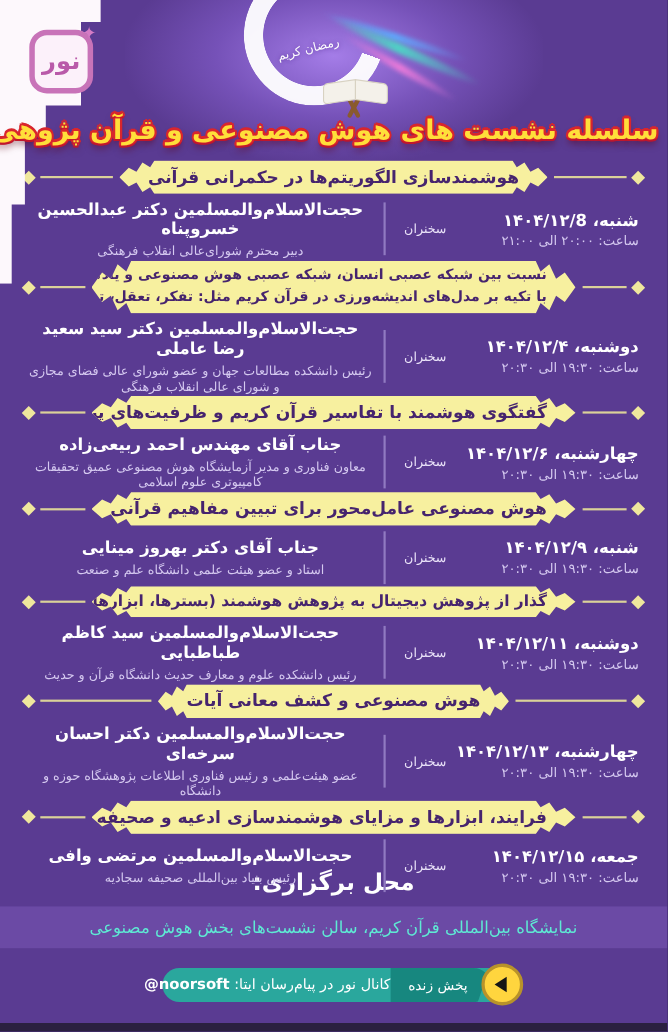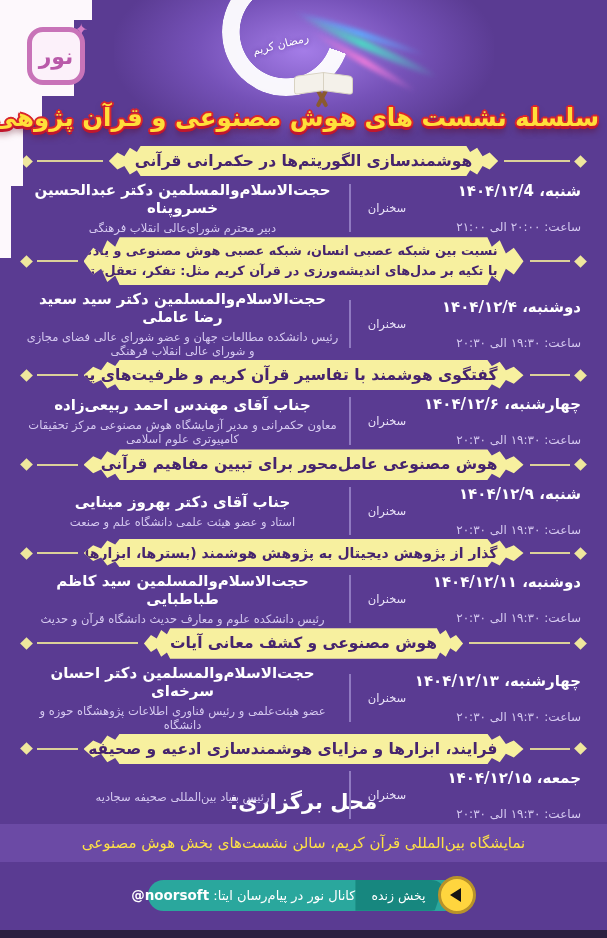--- a/index.html
+++ b/index.html
@@ -71,30 +71,30 @@
   .pill{
     background:#f7f09f; color:#46246e; padding:4px 26px; max-width:440px;
     clip-path:polygon(0% 50%,2.2% 22%,4% 34%,5.4% 6%,7.2% 20%,8.2% 0%,91.8% 0%,92.8% 20%,94.6% 6%,96% 34%,97.8% 22%,100% 50%,97.8% 78%,96% 66%,94.6% 94%,92.8% 80%,91.8% 100%,8.2% 100%,7.2% 80%,5.4% 94%,4% 66%,2.2% 78%);
   }
   .pill-line{ text-align:center; font-weight:bold; font-size:15.5px; line-height:1.45; white-space:nowrap; }
   .pill-line.small{ font-size:12.8px; line-height:1.55; }
 
   .session-row{ display:flex; align-items:center; padding:5px 4px 2px; }
   .datetime{ width:168px; flex:0 0 auto; }
   .date{ color:#fff; font-weight:bold; font-size:15px; }
-  .time{ color:#d5c9f0; font-size:12px; margin-top:20px; }
+  .time{ color:#d5c9f0; font-size:12px; margin-top:3px; }
   .speaker-label{ width:52px; flex:0 0 auto; color:#e9e2f8; font-size:11.5px; text-align:center; }
   .vdivider{ width:2px; height:48px; background:#907ac1; margin:0 10px; flex:0 0 auto; }
   .speaker{ flex:1 1 auto;text-align:center; }
   .speaker-name{ color:#fff; font-weight:bold; font-size:15px; }
   .speaker-desc{ color:#d5c9f0; font-size:11.5px; margin-top:4px; }
 
   
   .venue-label{ text-align:center; color:#fff; font-weight:bold; font-size:21px; margin-top:6px; }
-  .venue-band{ margin-top:10px; background:#6b4aa5; color:#fde047; font-size:15px;
+  .venue-band{ margin-top:10px; background:#6b4aa5; color:#5eead4; font-size:15px;
     text-align:center; padding:10px 6px; }
   .footer-bar{ display:flex; justify-content:center; margin-top:18px; }
   .live-pill{ position:relative; display:flex; align-items:center; direction:rtl;
     background:#2aa79d; border-radius:17px; height:31px; width:312px; }
   .play-circle{ width:38px; height:38px; border-radius:50%; background:#ffd53e;
     border:3px solid #b8922a; margin-left:-8px; margin-right:-16px; z-index:2;
     display:flex; align-items:center; justify-content:center; flex:0 0 auto; }
   .play-triangle{ width:0; height:0; border-top:7px solid transparent;
     border-bottom:7px solid transparent; border-right:11px solid #151515; margin-right:3px; }
   .live-seg{ background:#17877f; color:#fff; font-size:12.5px; height:100%;
@@ -140,21 +140,21 @@
         <span class="diamond"></span>
         <span class="rule"></span>
         <div class="pill">
           <div class="pill-line">هوشمندسازی الگوریتم‌ها در حکمرانی قرآنی</div>
         </div>
         <span class="rule"></span>
         <span class="diamond"></span>
       </div>
       <div class="session-row">
         <div class="datetime">
-          <div class="date">شنبه، ۱۴۰۴/۱۲/4</div>
+          <div class="date">شنبه، ۱۴۰۴/۱۲/8</div>
           <div class="time">ساعت: ۲۰:۰۰ الی ۲۱:۰۰</div>
         </div>
         <div class="speaker-label">سخنران</div>
         <div class="vdivider"></div>
         <div class="speaker">
           <div class="speaker-name">حجت‌الاسلام‌والمسلمین دکتر عبدالحسین خسروپناه</div>
           <div class="speaker-desc">دبیر محترم شورای‌عالی انقلاب فرهنگی</div>
         </div>
       </div>
     </section>
@@ -196,21 +196,21 @@
       </div>
       <div class="session-row">
         <div class="datetime">
           <div class="date">چهارشنبه، ۱۴۰۴/۱۲/۶</div>
           <div class="time">ساعت: ۱۹:۳۰ الی ۲۰:۳۰</div>
         </div>
         <div class="speaker-label">سخنران</div>
         <div class="vdivider"></div>
         <div class="speaker">
           <div class="speaker-name">جناب آقای مهندس احمد ربیعی‌زاده</div>
-          <div class="speaker-desc">معاون حکمرانی و مدیر آزمایشگاه هوش مصنوعی مرکز تحقیقات کامپیوتری علوم اسلامی</div>
+          <div class="speaker-desc">معاون فناوری و مدیر آزمایشگاه هوش مصنوعی عمیق تحقیقات کامپیوتری علوم اسلامی</div>
         </div>
       </div>
     </section>
 
     <section class="session">
       <div class="pill-row">
         <span class="diamond"></span>
         <span class="rule"></span>
         <div class="pill">
           <div class="pill-line">هوش مصنوعی عامل‌محور برای تبیین مفاهیم قرآنی</div>
@@ -291,20 +291,21 @@
         <span class="diamond"></span>
       </div>
       <div class="session-row">
         <div class="datetime">
           <div class="date">جمعه، ۱۴۰۴/۱۲/۱۵</div>
           <div class="time">ساعت: ۱۹:۳۰ الی ۲۰:۳۰</div>
         </div>
         <div class="speaker-label">سخنران</div>
         <div class="vdivider"></div>
         <div class="speaker">
+          <div class="speaker-name">حجت‌الاسلام‌والمسلمین مرتضی وافی</div>
           <div class="speaker-desc">رئیس بنیاد بین‌المللی صحیفه سجادیه</div>
         </div>
       </div>
     </section>
 
   </div>
 
   <div class="venue-label">محل برگزاری:</div>
   <div class="venue-band">نمایشگاه بین‌المللی قرآن کریم، سالن نشست‌های بخش هوش مصنوعی</div>
 

